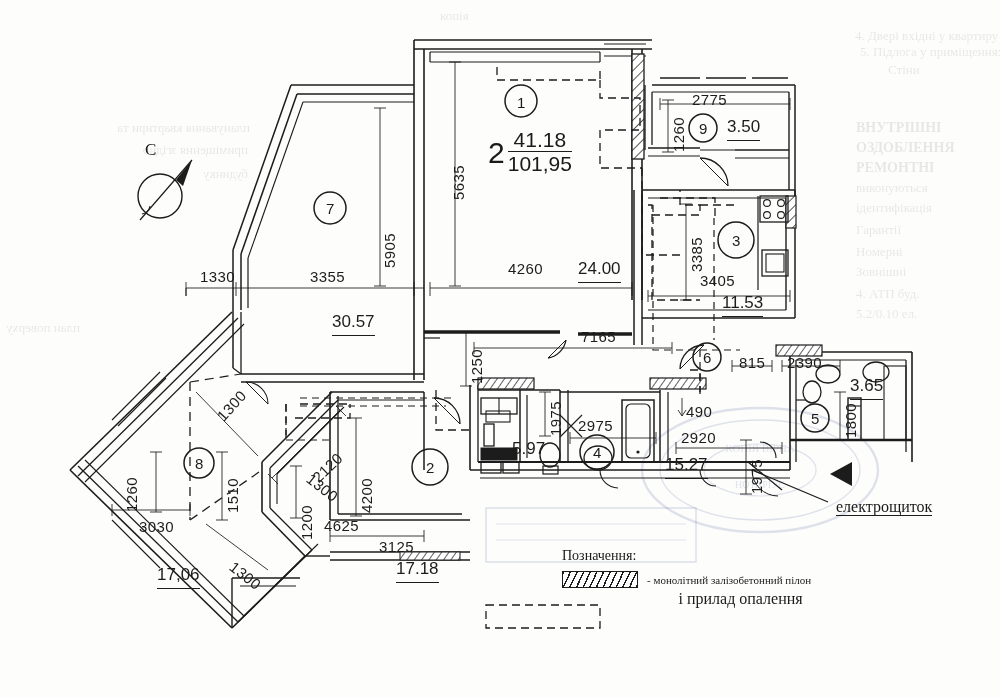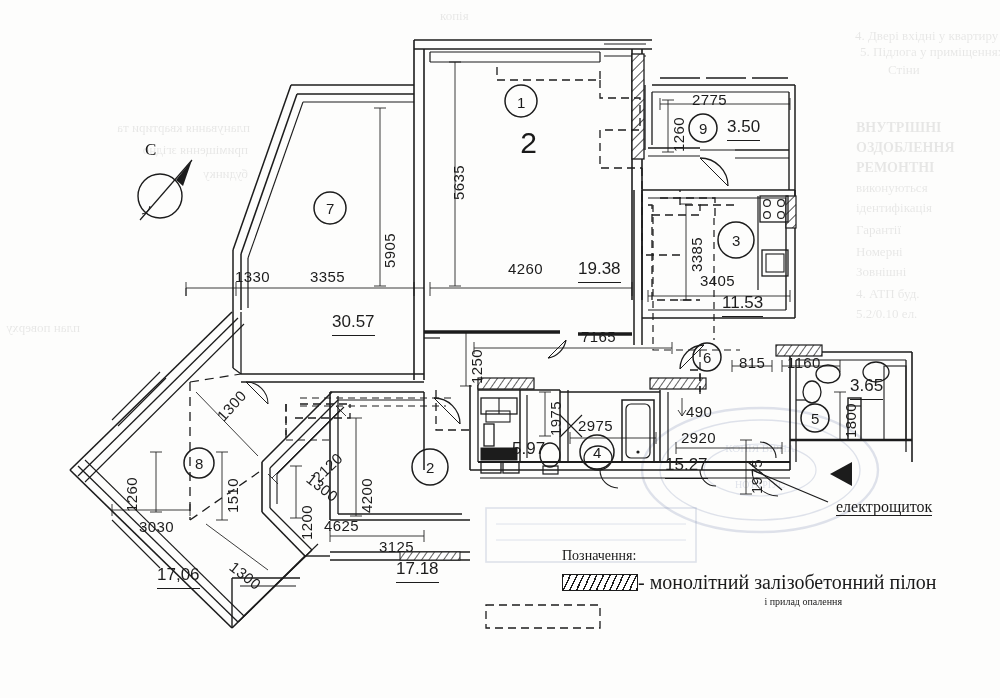--- a/index.html
+++ b/index.html
@@ -24,22 +24,22 @@
   .apt-name{font-size:26px;letter-spacing:.5px;}
   .apt-row{display:flex;align-items:center;justify-content:center;margin-top:1px;}
   .apt-rooms{font-size:30px;margin-right:3px;line-height:.9;}
   .apt-frac{display:flex;flex-direction:column;align-items:center;line-height:1.05;}
   .apt-frac .num{font-size:21px;}
   .apt-frac .den{font-size:21px;border-top:1.6px solid #1c1c1c;padding-top:1px;}
 
   .legend{position:absolute;font-family:"Liberation Serif", serif;}
   .legend-title{font-size:14px;}
   .legend-row{display:flex;align-items:center;margin-top:7px;}
-  .legend-text{font-size:20px;}
-  .legend-sub{font-size:10px;text-align:center;}
+  .legend-text{font-size:11px;margin-left:9px;}
+  .legend-sub{font-size:16px;text-align:center;}
   .swatch-pylon{width:74px;height:15px;border:1.3px solid #1c1c1c;
     background:repeating-linear-gradient(115deg,#1c1c1c 0 1.4px,#fff 1.4px 6px);}
   .swatch-pipe{width:92px;height:16px;border:1.5px dashed #1c1c1c;}
 
   .elshield{position:absolute;font-family:"Liberation Serif", serif;font-size:16px;}
   .elshield u{text-decoration:none;border-bottom:1.3px solid #1c1c1c;}
 
   .compass-label{position:absolute;font-size:17px;font-family:"Liberation Serif", serif;}
 
   
@@ -482,51 +482,55 @@
 
     <polygon points="852,462 852,486 830,474" fill="#1c1c1c"></polygon>
 
   </svg>
 
   <div class="compass-label" style="left:145px;top:140px;">С</div>
 
   <div class="aptbox" style="left:470px;top:128px;width:120px;">
     <div class="apt-row">
       <div class="apt-rooms">2</div>
+      <div class="apt-frac">
+        <div class="num">41.18</div>
+        <div class="den">101,95</div>
+      </div>
     </div>
   </div>
 
   <div class="tx roomnum" style="left:517px;top:95px;">1</div>
   <div class="tx roomnum" style="left:426px;top:460px;">2</div>
   <div class="tx roomnum" style="left:732px;top:233px;">3</div>
   <div class="tx roomnum" style="left:593px;top:445px;">4</div>
   <div class="tx roomnum" style="left:811px;top:411px;">5</div>
   <div class="tx roomnum" style="left:703px;top:350px;">6</div>
   <div class="tx roomnum" style="left:326px;top:201px;">7</div>
   <div class="tx roomnum" style="left:195px;top:456px;">8</div>
   <div class="tx roomnum" style="left:699px;top:121px;">9</div>
 
-  <div class="tx area" style="left:578px;top:260px;"><u>19.38</u></div>
+  <div class="tx area" style="left:578px;top:260px;"><u>24.00</u></div>
   <div class="tx area" style="left:396px;top:560px;"><u>17.18</u></div>
   <div class="tx area" style="left:722px;top:294px;"><u>11.53</u></div>
   <div class="tx area" style="left:512px;top:440px;"><u>5.97</u></div>
   <div class="tx area" style="left:850px;top:377px;text-align:center;"><u>3.65</u></div>
   <div class="tx area" style="left:665px;top:456px;"><u>15.27</u></div>
   <div class="tx area" style="left:332px;top:313px;"><u>30.57</u></div>
   <div class="tx area" style="left:157px;top:566px;"><u>17,06</u></div>
   <div class="tx area" style="left:727px;top:118px;"><u>3.50</u></div>
 
-  <div class="tx dim" style="left:200px;top:269px;margin-left:35px;">1330</div>
+  <div class="tx dim" style="left:200px;top:269px;">1330</div>
   <div class="tx dim" style="left:310px;top:269px;">3355</div>
   <div class="tx dim" style="left:508px;top:261px;">4260</div>
   <div class="tx dim" style="left:692px;top:92px;">2775</div>
   <div class="tx dim" style="left:700px;top:273px;">3405</div>
   <div class="tx dim" style="left:581px;top:329px;">7165</div>
   <div class="tx dim" style="left:739px;top:355px;">815</div>
-  <div class="tx dim" style="left:787px;top:355px;">1160</div>
+  <div class="tx dim" style="left:787px;top:355px;">2390</div>
   <div class="tx dim" style="left:578px;top:418px;">2975</div>
   <div class="tx dim" style="left:686px;top:404px;">490</div>
   <div class="tx dim" style="left:681px;top:430px;">2920</div>
   <div class="tx dim" style="left:139px;top:519px;">3030</div>
   <div class="tx dim" style="left:324px;top:518px;">4625</div>
   <div class="tx dim" style="left:379px;top:539px;">3125</div>
 
   <div class="tx dim dim-v" style="left:458px;top:200px;transform:rotate(-90deg) translateY(-50%);">5635</div>
   <div class="tx dim dim-v" style="left:382px;top:268px;transform:rotate(-90deg);">5905</div>
   <div class="tx dim dim-v" style="left:671px;top:152px;transform:rotate(-90deg);">1260</div>

